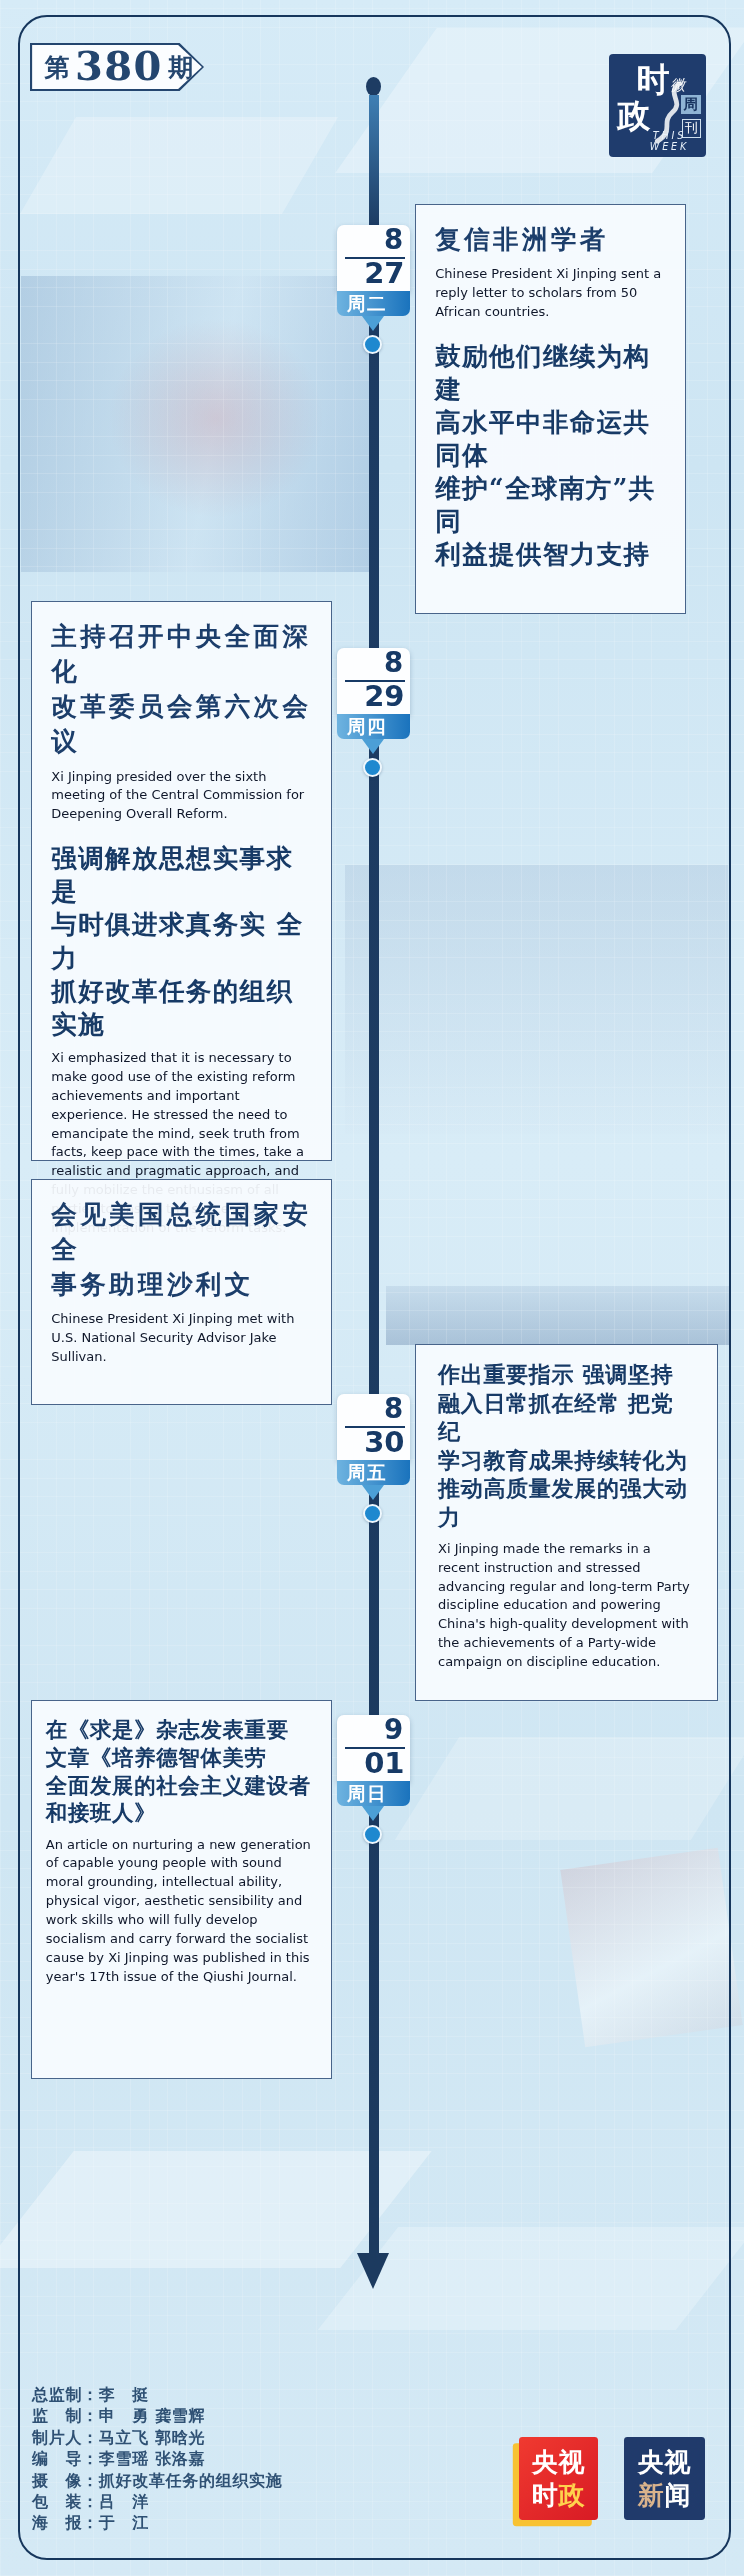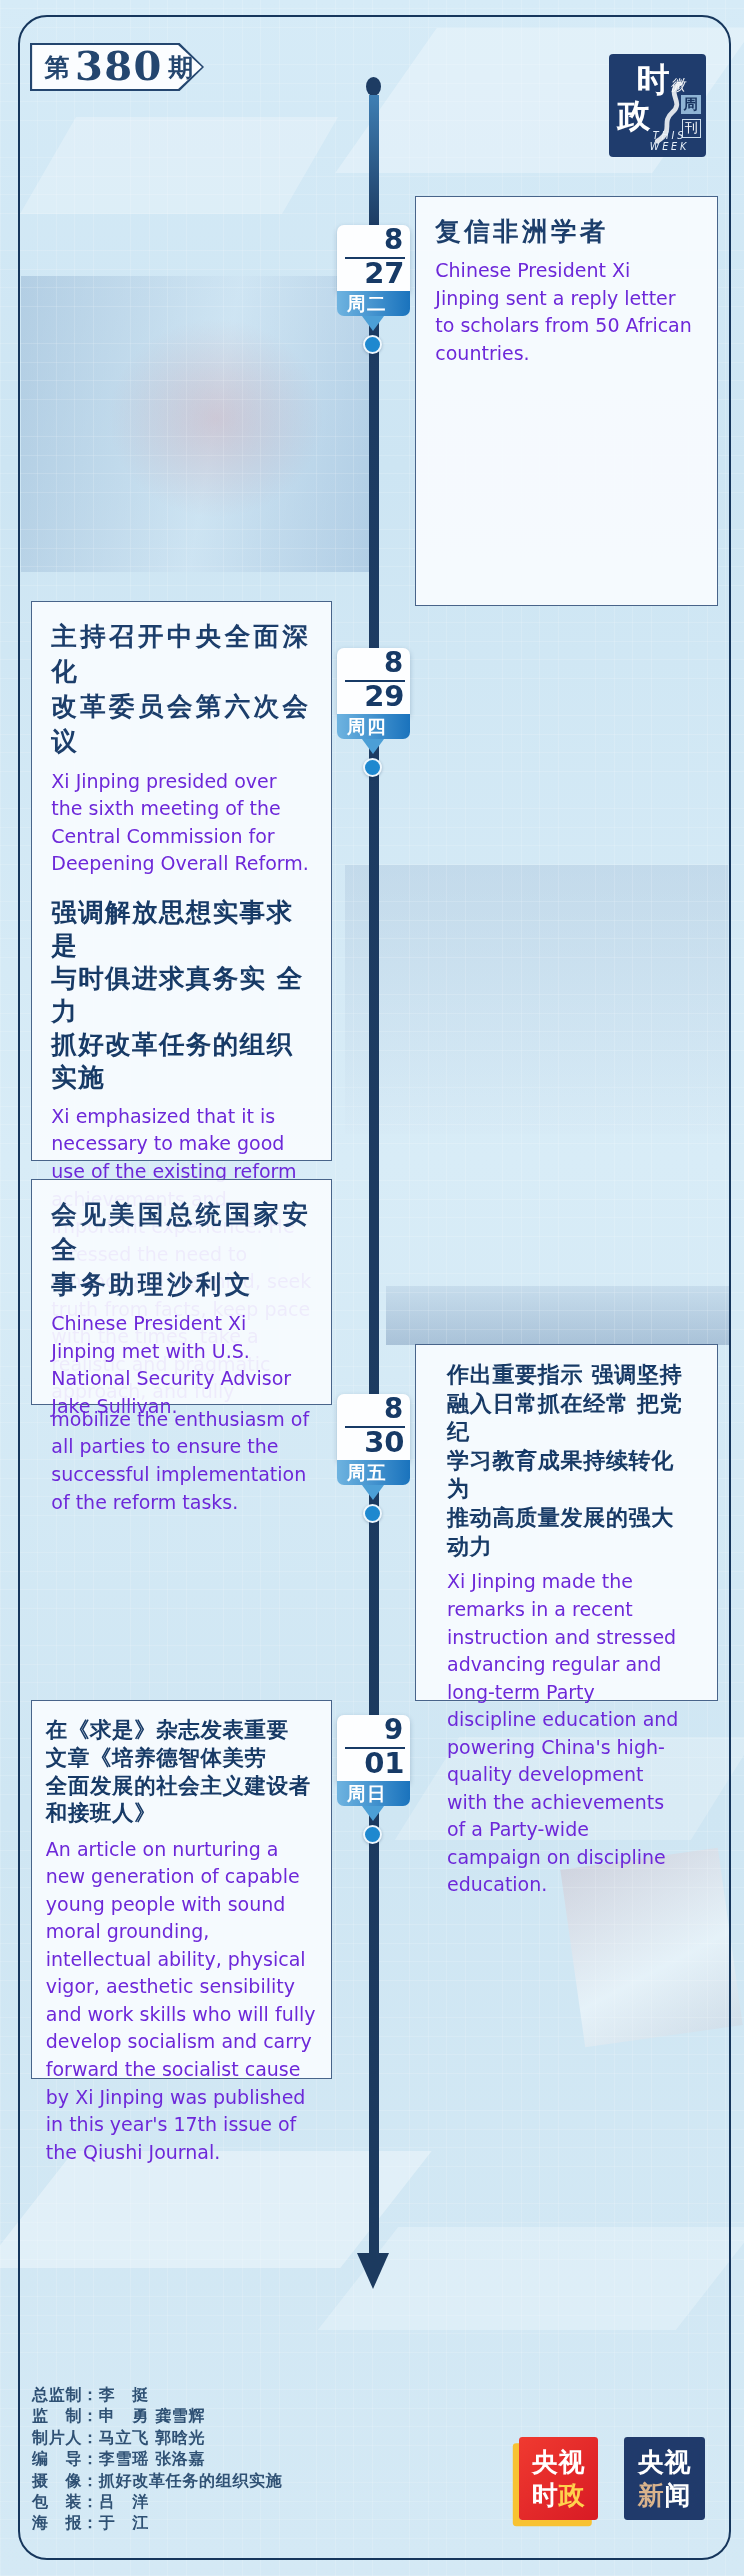--- a/index.html
+++ b/index.html
@@ -55,23 +55,23 @@
     border-left:11.7px solid transparent;border-right:11.7px solid transparent;border-top:15px solid #4c9fd6;}
   .tb-dot{position:absolute;left:26px;top:110px;width:15px;height:15px;border-radius:50%;
     background:#1e88cf;border:2.8px solid #eef7fd;box-shadow:0 0.7px 2.8px rgba(20,50,90,.3);}
   
   .box{position:absolute;background:rgba(248,251,254,.93);border:1.4px solid #48648a;box-sizing:border-box;
     z-index:5;padding:16.5px 19.3px;}
   .title{font-family:"DejaVu Serif","Liberation Serif",serif;font-size:25.5px;line-height:1.38;
     letter-spacing:3.4px;font-weight:600;color:#1c3e6b;white-space:pre-line;}
   .cnbold{font-family:"DejaVu Serif","Liberation Serif",serif;font-size:25.5px;line-height:1.3;
     letter-spacing:1.4px;font-weight:900;color:#173a66;white-space:pre-line;margin-top:18px;}
-  .en{font-size:19px;line-height:1.45;color:#6d28d9;margin-top:8.3px;font-weight:500;}
+  .en{font-size:13px;line-height:1.45;color:#0f172a;margin-top:8.3px;font-weight:500;}
   .box4 .cnbold,.box5 .cnbold{margin-top:0;}
-  .box4{padding:15px 31px;}
+  .box4{padding:15px 22px;}
   .box4 .cnbold{font-size:22px;letter-spacing:0.7px;}
   .box5{padding:15px 13.8px;}
   .box5 .cnbold{font-size:21.4px;letter-spacing:0.7px;}
   
   .photo{position:absolute;z-index:0;}
   
   .credits{position:absolute;left:32px;top:2384px;z-index:5;}
   .credit-line{font-size:16px;line-height:21.4px;color:#2f5174;font-weight:700;letter-spacing:0.7px;}
   
   .logo-sq{position:absolute;width:79px;height:83px;border-radius:3.4px;z-index:5;color:#fff;
@@ -166,23 +166,27 @@
     <div class="tb-card">
       <div class="tb-month">9</div>
       <div class="tb-line"></div>
       <div class="tb-day">01</div>
     </div>
     <div class="tb-week">周日</div>
     <div class="tb-pointer"></div>
     <div class="tb-dot"></div>
   </div>
 
-  <div class="box box1" style="left:415px;top:196px;width:303px;height:410px">
+  <div class="box box1" style="left:415px;top:204px;width:271px;height:410px">
     <div class="title">复信非洲学者</div>
     <div class="en">Chinese President Xi Jinping sent a reply letter to scholars from 50 African countries.</div>
+    <div class="cnbold">鼓励他们继续为构建
+高水平中非命运共同体
+维护“全球南方”共同
+利益提供智力支持</div>
   </div>
 
   <div class="box box2" style="left:31px;top:601px;width:301px;height:560px">
     <div class="title">主持召开中央全面深化
 改革委员会第六次会议</div>
     <div class="en">Xi Jinping presided over the sixth meeting of the Central Commission for Deepening Overall Reform.</div>
     <div class="cnbold">强调解放思想实事求是
 与时俱进求真务实 全力
 抓好改革任务的组织实施</div>
     <div class="en">Xi emphasized that it is necessary to make good use of the existing reform achievements and important experience. He stressed the need to emancipate the mind, seek truth from facts, keep pace with the times, take a realistic and pragmatic approach, and fully mobilize the enthusiasm of all parties to ensure the successful implementation of the reform tasks.</div>

